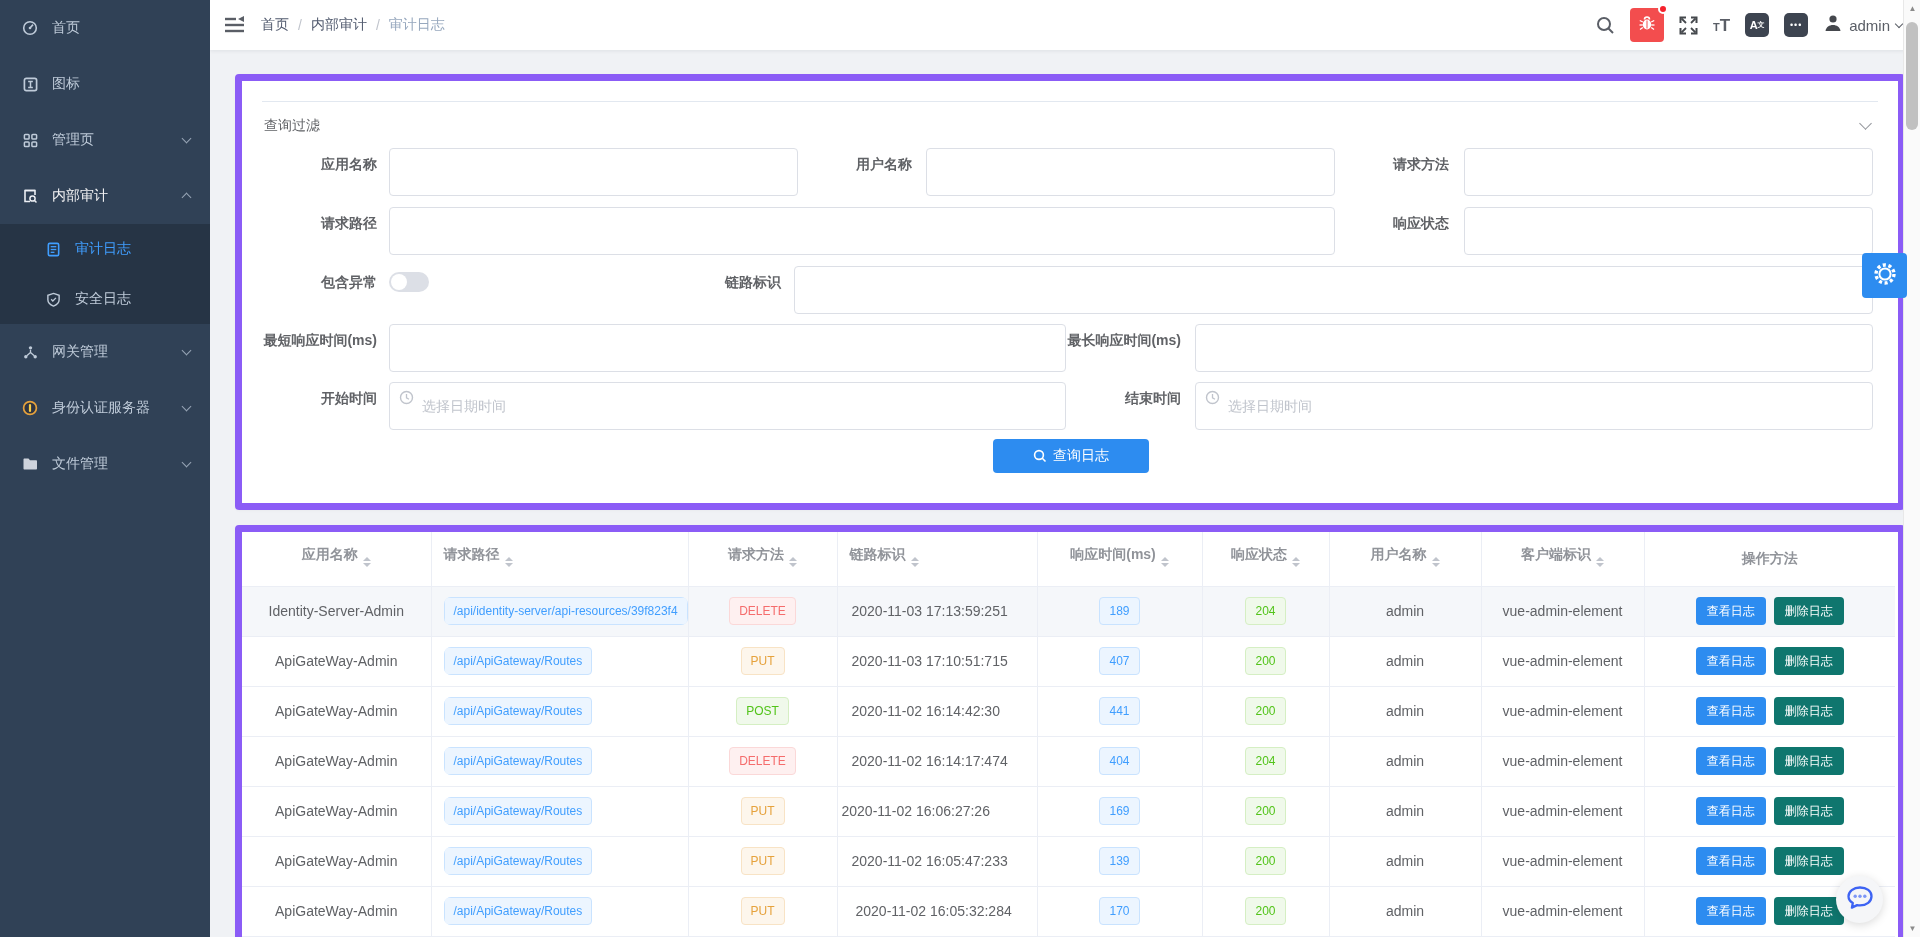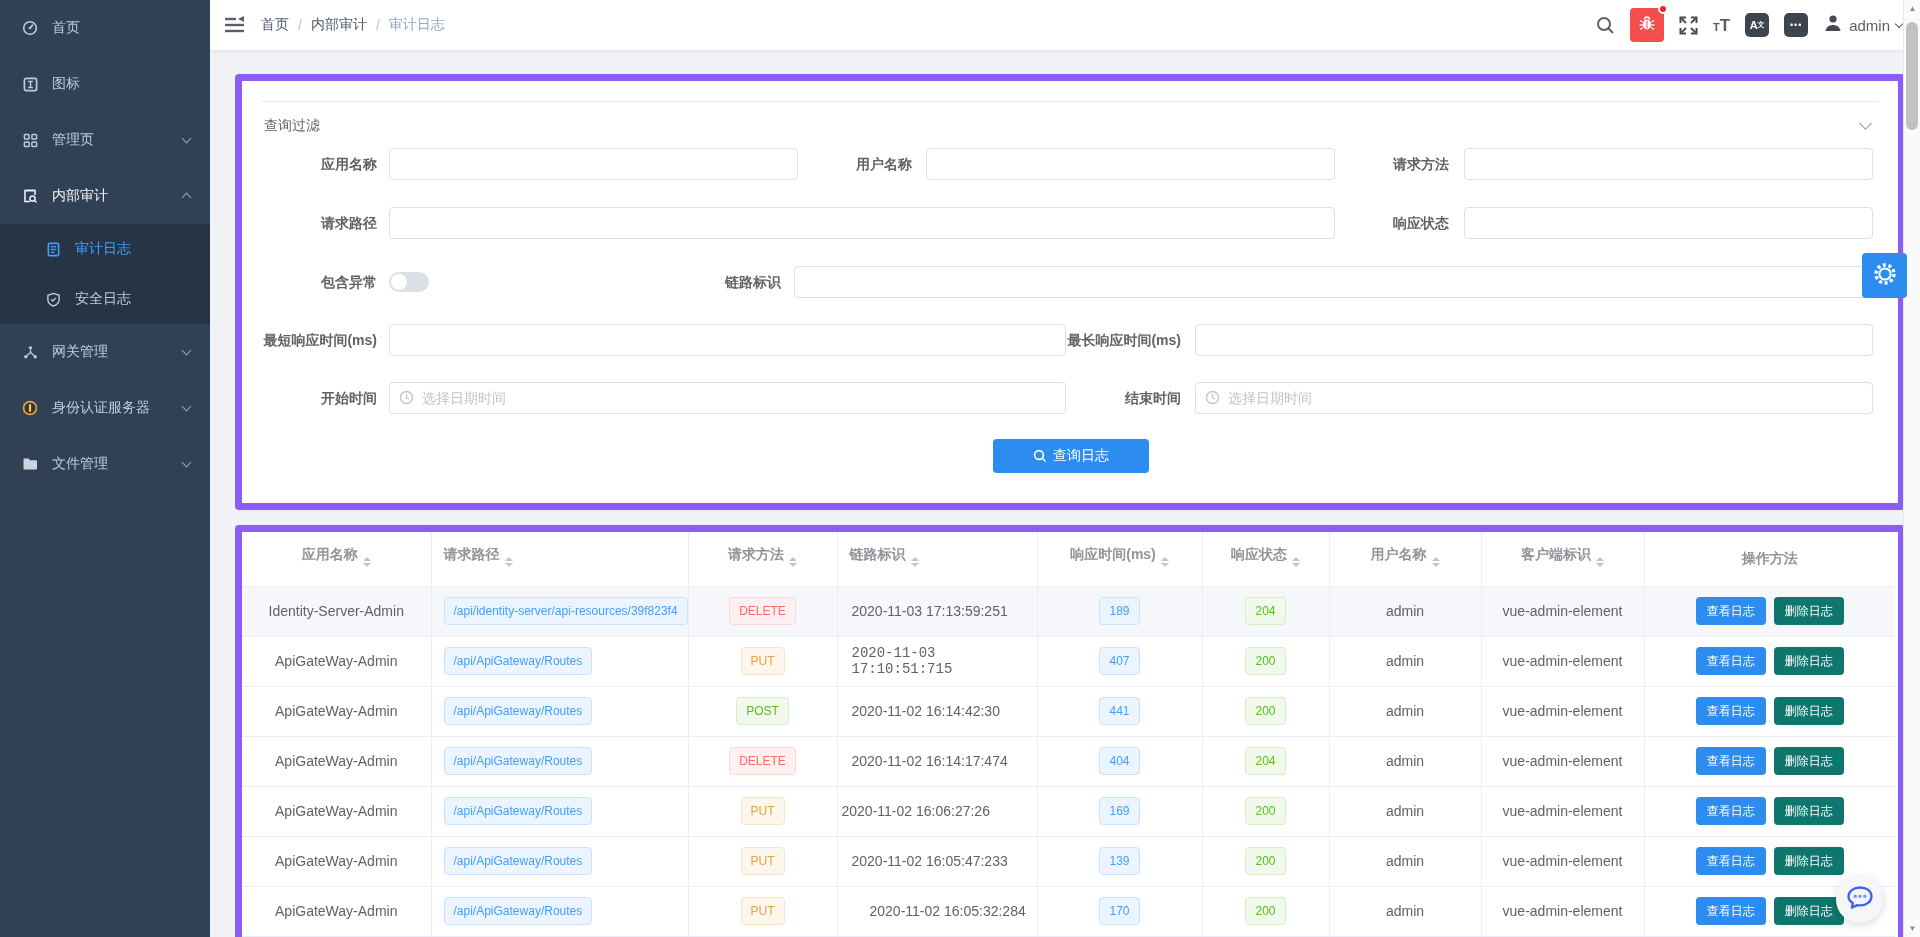--- a/index.html
+++ b/index.html
@@ -38,37 +38,37 @@
   .user-caret { width:6px; height:6px; border-right:1.5px solid #5a5e66; border-bottom:1.5px solid #5a5e66; transform:rotate(45deg); margin-top:-3px; }
 
   
   .content { padding:24px 15px 0 25px; }
   .card { background:#fff; border:7px solid #8b5cf6; border-radius:4px; box-shadow:0 1px 3px rgba(0,0,0,.03); }
   .filter-card { height:436px; position:relative; }
   .collapse-line { position:absolute; left:20px; right:20px; top:20px; border-top:1px solid #e2e8f0; }
   .filter-title { position:absolute; left:22px; top:36px; font-size:14px; color:#606266; }
   .collapse-arrow { position:absolute; right:28px; top:38px; width:9px; height:9px; border-right:1.5px solid #909399; border-bottom:1.5px solid #909399; transform:rotate(45deg); cursor:pointer; }
   .f-label { position:absolute; height:32px; line-height:32px; font-size:14px; font-weight:700; color:#606266; text-align:right; white-space:nowrap; }
-  .f-input { position:absolute; height:32px; border:1px solid #dcdfe6; border-radius:4px; background:#fff; font-size:14px; color:#606266; padding:0 12px; outline:none; }
+  .f-input { position:absolute; height:48px; border:1px solid #dcdfe6; border-radius:4px; background:#fff; font-size:14px; color:#606266; padding:0 12px; outline:none; }
   .f-input::placeholder { color:#c0c4cc; }
   .date-wrap { position:absolute; height:32px; }
   .date-wrap .f-input { left:0; top:0; width:100%; padding-left:32px; }
   .date-wrap .clock { position:absolute; left:10px; top:8px; z-index:2; }
   .switch { position:absolute; width:40px; height:20px; border-radius:10px; background:#dcdfe6; cursor:pointer; }
   .switch .knob { position:absolute; left:2px; top:2px; width:16px; height:16px; border-radius:50%; background:#fff; }
   .query-btn { position:absolute; left:751px; top:358px; width:156px; height:34px; background:#2d8cf0; color:#fff; border:none; border-radius:4px; font-size:14px; display:flex; align-items:center; justify-content:center; gap:6px; cursor:pointer; font-family:inherit; }
 
   
   .table-card { margin-top:15px; overflow:hidden; }
   table { border-collapse:collapse; table-layout:fixed; width:1653px; }
   th { height:54px; font-size:14px; font-weight:700; color:#909399; background:#fff; border-bottom:1px solid #ebeef5; border-right:1px solid #ebeef5; text-align:center; }
   td { height:50px; font-size:14px; color:#606266; background:#fff; border-bottom:1px solid #ebeef5; border-right:1px solid #ebeef5; text-align:center; }
   th:last-child, td:last-child { border-right:none; }
   tr.hover td { background:#f5f7fa; }
-  .cell { overflow:hidden; white-space:nowrap; }
+  .cell { overflow:hidden; white-space:nowrap;border-radius:7px; }
   .ta-left { text-align:left; }
   .pl { padding-left:12px; }
   .sort { display:inline-flex; flex-direction:column; margin-left:5px; vertical-align:-2px; }
   .sort i { width:0; height:0; border:4px solid transparent; display:block; }
   .sort .up { border-bottom-color:#c0c4cc; margin-bottom:2px; }
   .sort .dn { border-top-color:#c0c4cc; }
   .tag { display:inline-flex; align-items:center; justify-content:center; height:28px; min-width:24px; padding:0 9px; font-size:12px; border-radius:4px; border:1px solid; white-space:nowrap; vertical-align:middle; }
   .tag-blue { color:#409eff; background:#ecf5ff; border-color:#c9e3ff; }
   .tag-green { color:#52c41a; background:#f0f9eb; border-color:#d5efc3; }
   .tag-red { color:#f56c6c; background:#fef0f0; border-color:#fbd8d8; }
@@ -384,21 +384,21 @@
             <td>admin</td>
             <td>vue-admin-element</td>
             <td><button class="rbtn btn-view">查看日志</button><button class="rbtn btn-del">删除日志</button></td>
           </tr>
           <tr>
             <td>ApiGateWay-Admin</td>
             <td class="ta-left pl">
                 <div class="cell"><span class="tag tag-blue">/api/ApiGateway/Routes</span></div>
               </td>
             <td><span class="tag tag-yellow">PUT</span></td>
-            <td class="ta-left" style="padding-left:14px;font-family:Liberation Mono, monospace;">2020-11-03 17:10:51:715</td>
+            <td class="ta-left" style="padding-left:14px;">2020-11-03 17:10:51:715</td>
             <td><span class="tag tag-blue">407</span></td>
             <td><span class="tag tag-green">200</span></td>
             <td>admin</td>
             <td>vue-admin-element</td>
             <td><button class="rbtn btn-view">查看日志</button><button class="rbtn btn-del">删除日志</button></td>
           </tr>
           <tr>
             <td>ApiGateWay-Admin</td>
             <td class="ta-left pl">
                 <div class="cell"><span class="tag tag-blue">/api/ApiGateway/Routes</span></div>
@@ -449,21 +449,21 @@
             <td>admin</td>
             <td>vue-admin-element</td>
             <td><button class="rbtn btn-view">查看日志</button><button class="rbtn btn-del">删除日志</button></td>
           </tr>
           <tr>
             <td>ApiGateWay-Admin</td>
             <td class="ta-left pl">
                 <div class="cell"><span class="tag tag-blue">/api/ApiGateway/Routes</span></div>
               </td>
             <td><span class="tag tag-yellow">PUT</span></td>
-            <td class="ta-left" style="padding-left:32px;">2020-11-02 16:05:32:284</td>
+            <td class="ta-left" style="padding-left:18px;">2020-11-02 16:05:32:284</td>
             <td><span class="tag tag-blue">170</span></td>
             <td><span class="tag tag-green">200</span></td>
             <td>admin</td>
             <td>vue-admin-element</td>
             <td><button class="rbtn btn-view">查看日志</button><button class="rbtn btn-del">删除日志</button></td>
           </tr>
           <tr>
             <td></td>
             <td class="ta-left pl"></td>
             <td></td>

